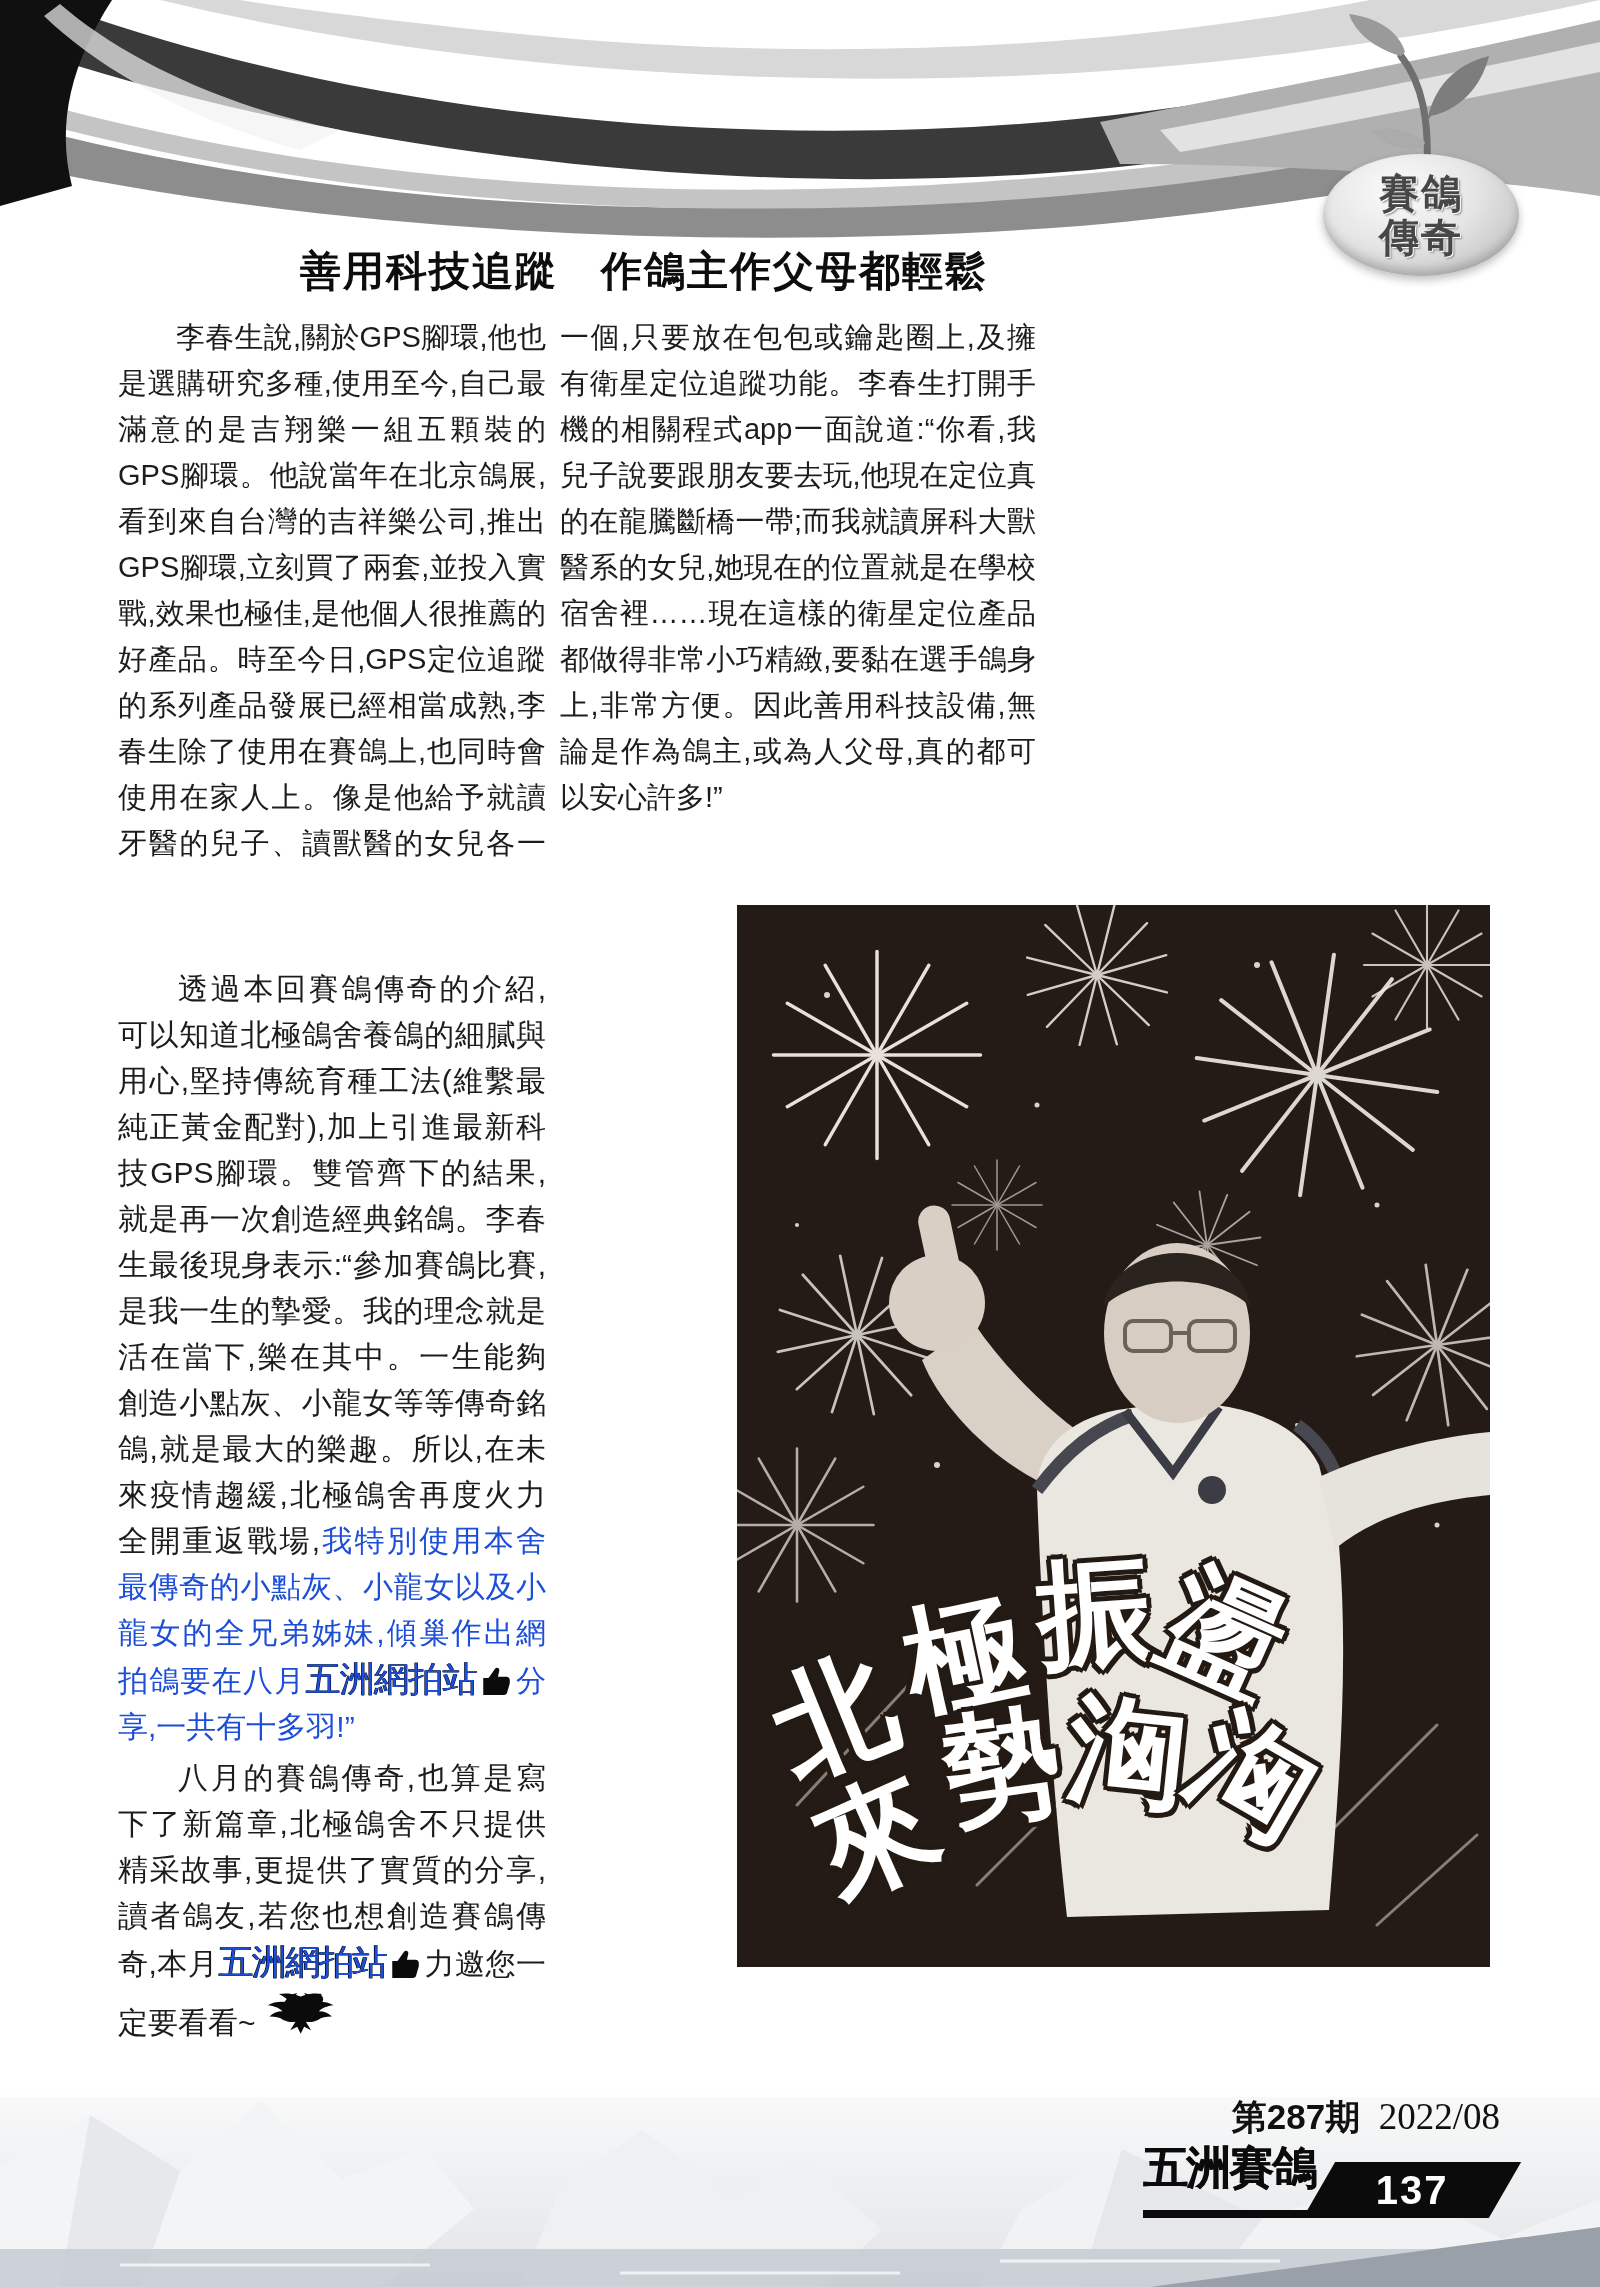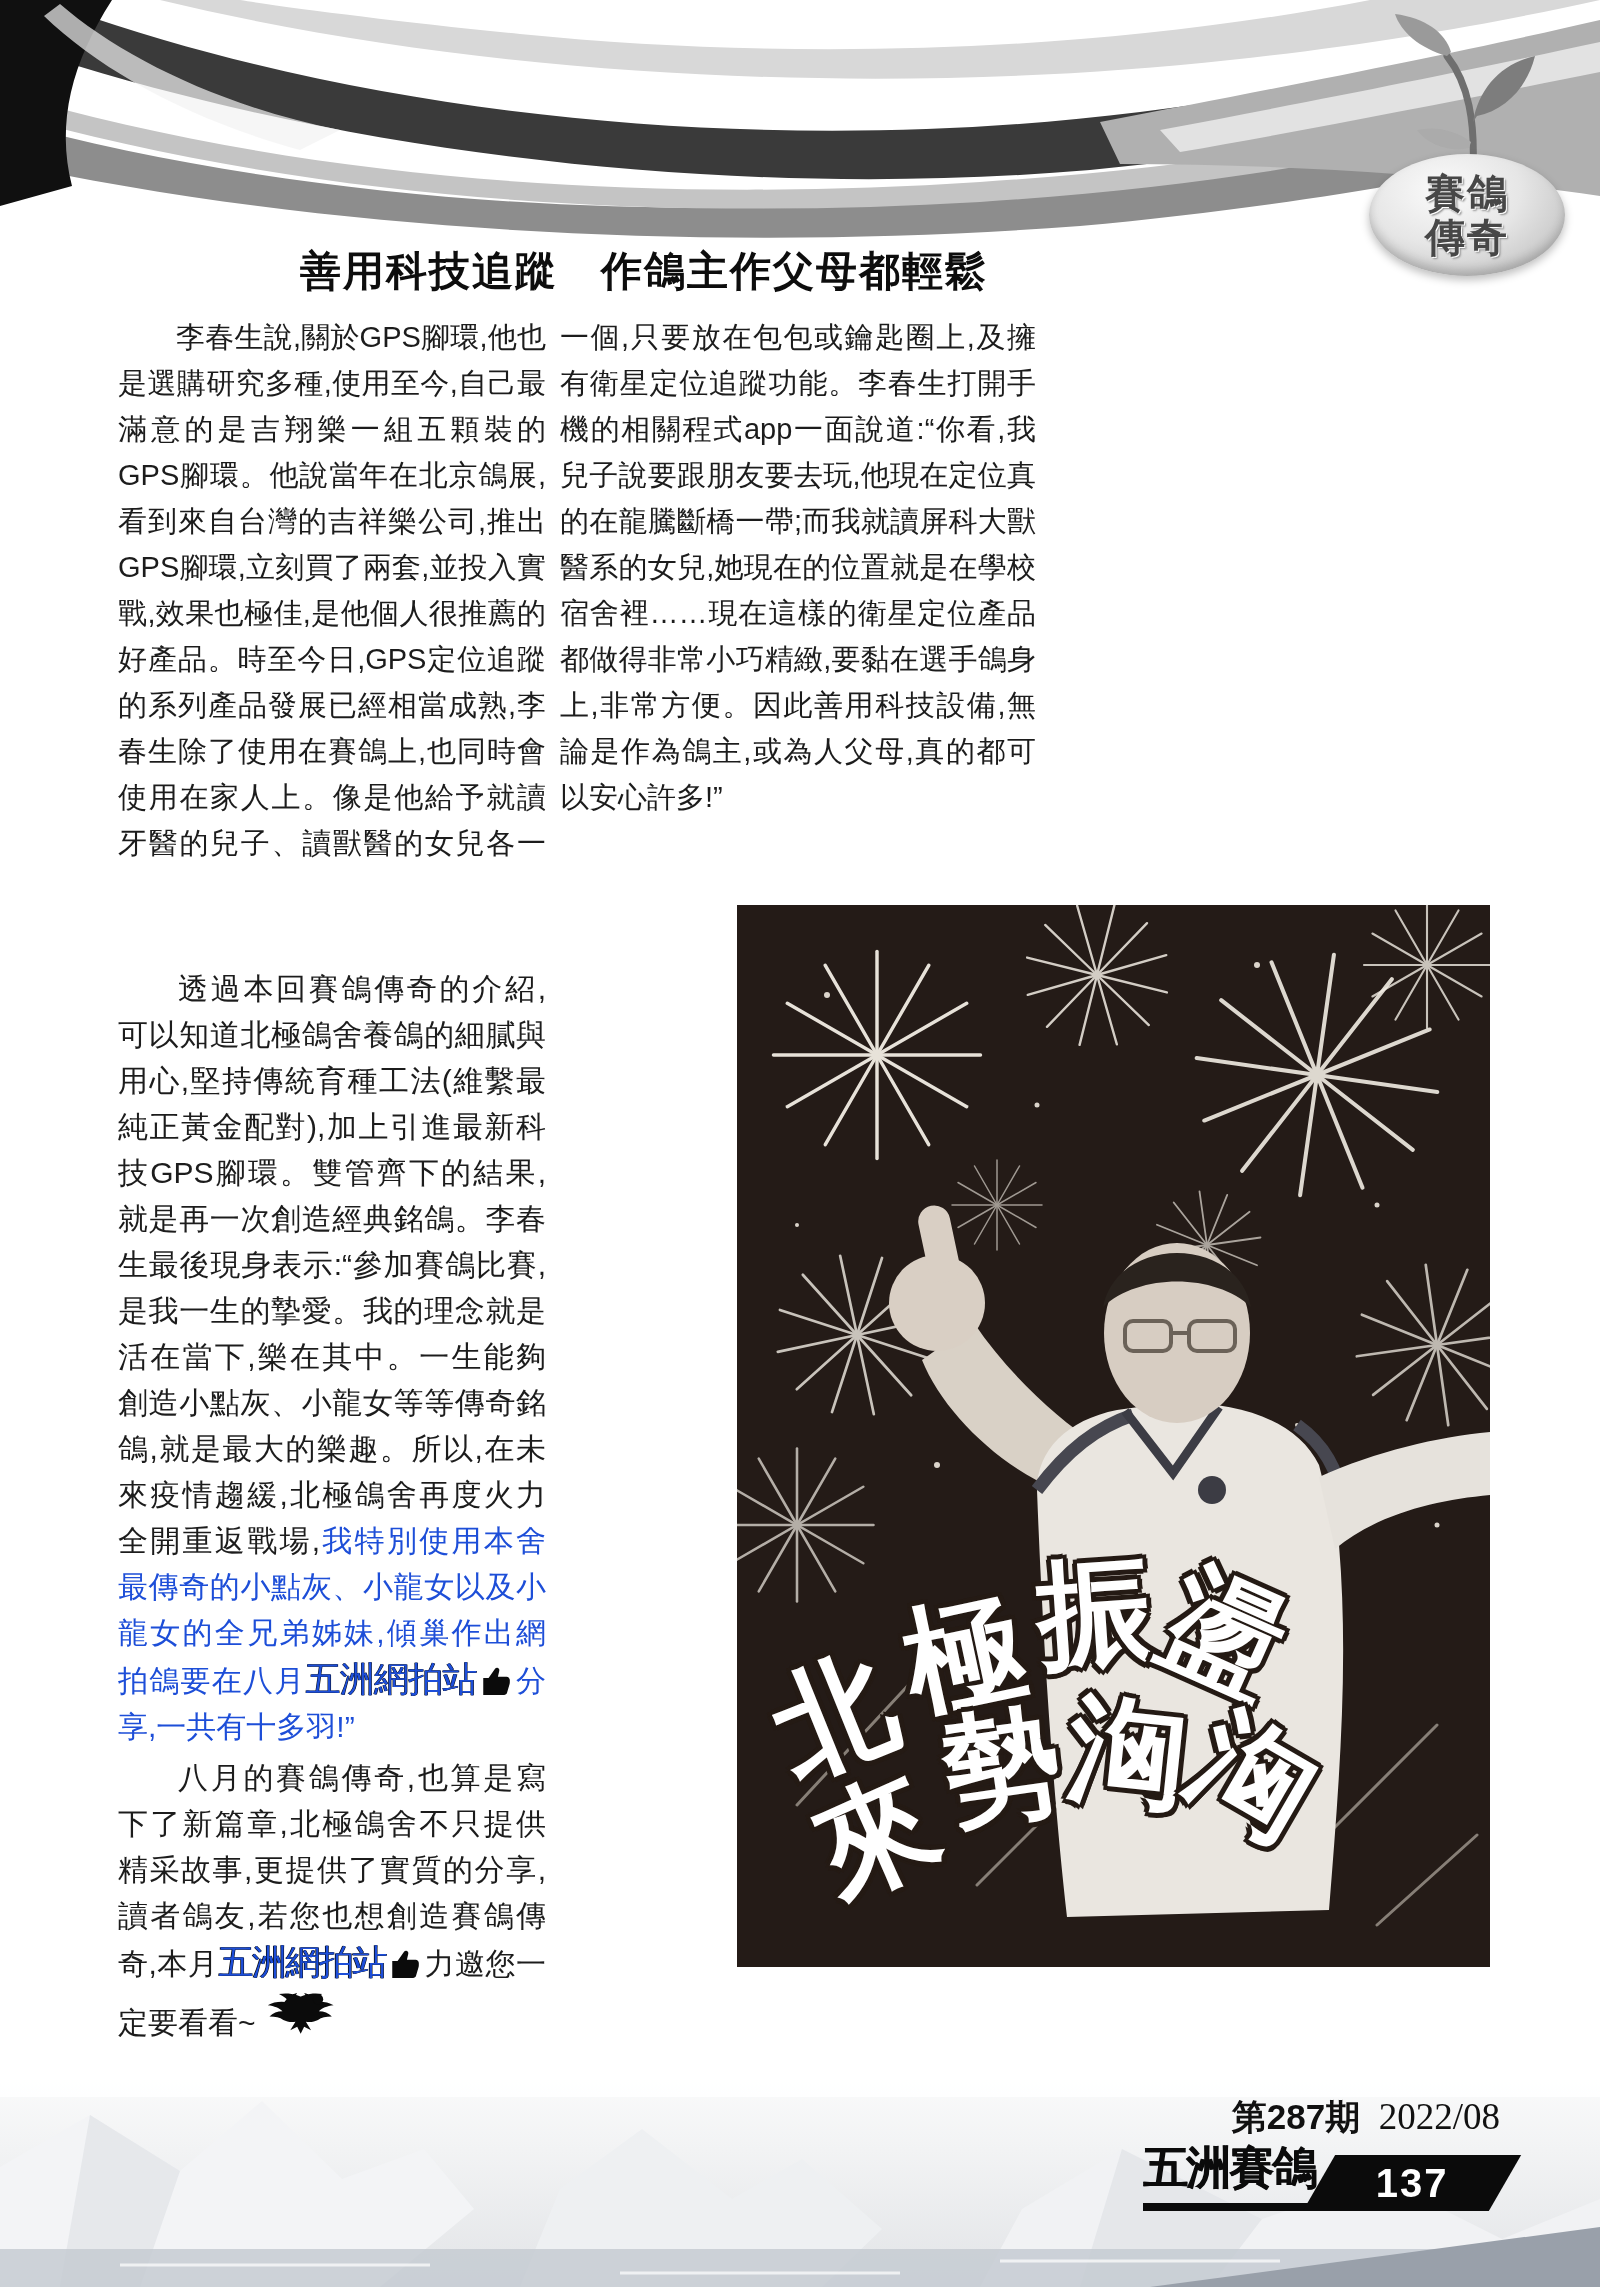--- a/index.html
+++ b/index.html
@@ -5,21 +5,21 @@
   html,body{margin:0;padding:0;}
   body{
     width:1600px;height:2287px;position:relative;overflow:hidden;
     background:#ffffff;font-family:"Liberation Sans","DejaVu Sans",sans-serif;
     color:#1c1c1c;
   }
   .abs{position:absolute;}
   
   #header-waves{left:0;top:0;width:1600px;height:250px;}
   
-  .badge{left:1361px;top:12px;width:215px;height:266px;z-index:5;}
+  .badge{left:1315px;top:12px;width:215px;height:266px;z-index:5;}
   .badge .sprout{position:absolute;left:28px;top:0;}
   .badge .egg{
     position:absolute;left:8px;top:142px;width:196px;height:122px;border-radius:50%;
     background:radial-gradient(ellipse at 38% 30%,#fbfbfb 0%,#e6e6e6 45%,#c2c2c2 85%,#ababab 100%);
     box-shadow:0 4px 8px rgba(0,0,0,.25), inset 0 -6px 10px rgba(0,0,0,.18);
     display:flex;align-items:center;justify-content:center;text-align:center;
   }
   .badge .egg .egg-title{
     width:96px;font-size:40px;line-height:44px;font-weight:900;color:#474747;
     text-shadow:1px 1px 0 #ffffff,2px 2px 2px #8c8c8c;letter-spacing:2px;
@@ -63,21 +63,21 @@
   
   .iceberg{left:0;top:2037px;width:1600px;height:250px;z-index:0;
     background:linear-gradient(180deg,#ffffff 0%,#f2f3f4 45%,#e2e4e7 100%);}
   
   .footer-issue{right:100px;top:2094px;z-index:6;white-space:nowrap;margin-left:16px;}
   .issue-no{font-size:35px;font-weight:800;color:#111;}
   .issue-date{font-family:"Liberation Serif","DejaVu Serif",serif;font-size:37px;color:#111;margin-left:14px;}
   .footer-brand{right:95px;top:2138px;z-index:6;display:flex;align-items:flex-end;}
   .brand{
     font-size:45px;font-weight:900;letter-spacing:-2px;color:#0b0b0b;
-    border-bottom:8px solid #0b0b0b;padding-bottom:5px;
+    border-bottom:8px solid #0b0b0b;padding-bottom:12px;
     text-shadow:0.8px 0 0 #0b0b0b;
   }
   .pagebox{
     width:186px;height:56px;background:#0b0b0b;transform:skewX(-30deg);
     margin-left:4px;display:flex;align-items:center;justify-content:center;
   }
   .pagebox .pn{transform:skewX(30deg);color:#fff;font-size:40px;font-weight:800;letter-spacing:2px;}
 </style>
 </head>
 <body>

